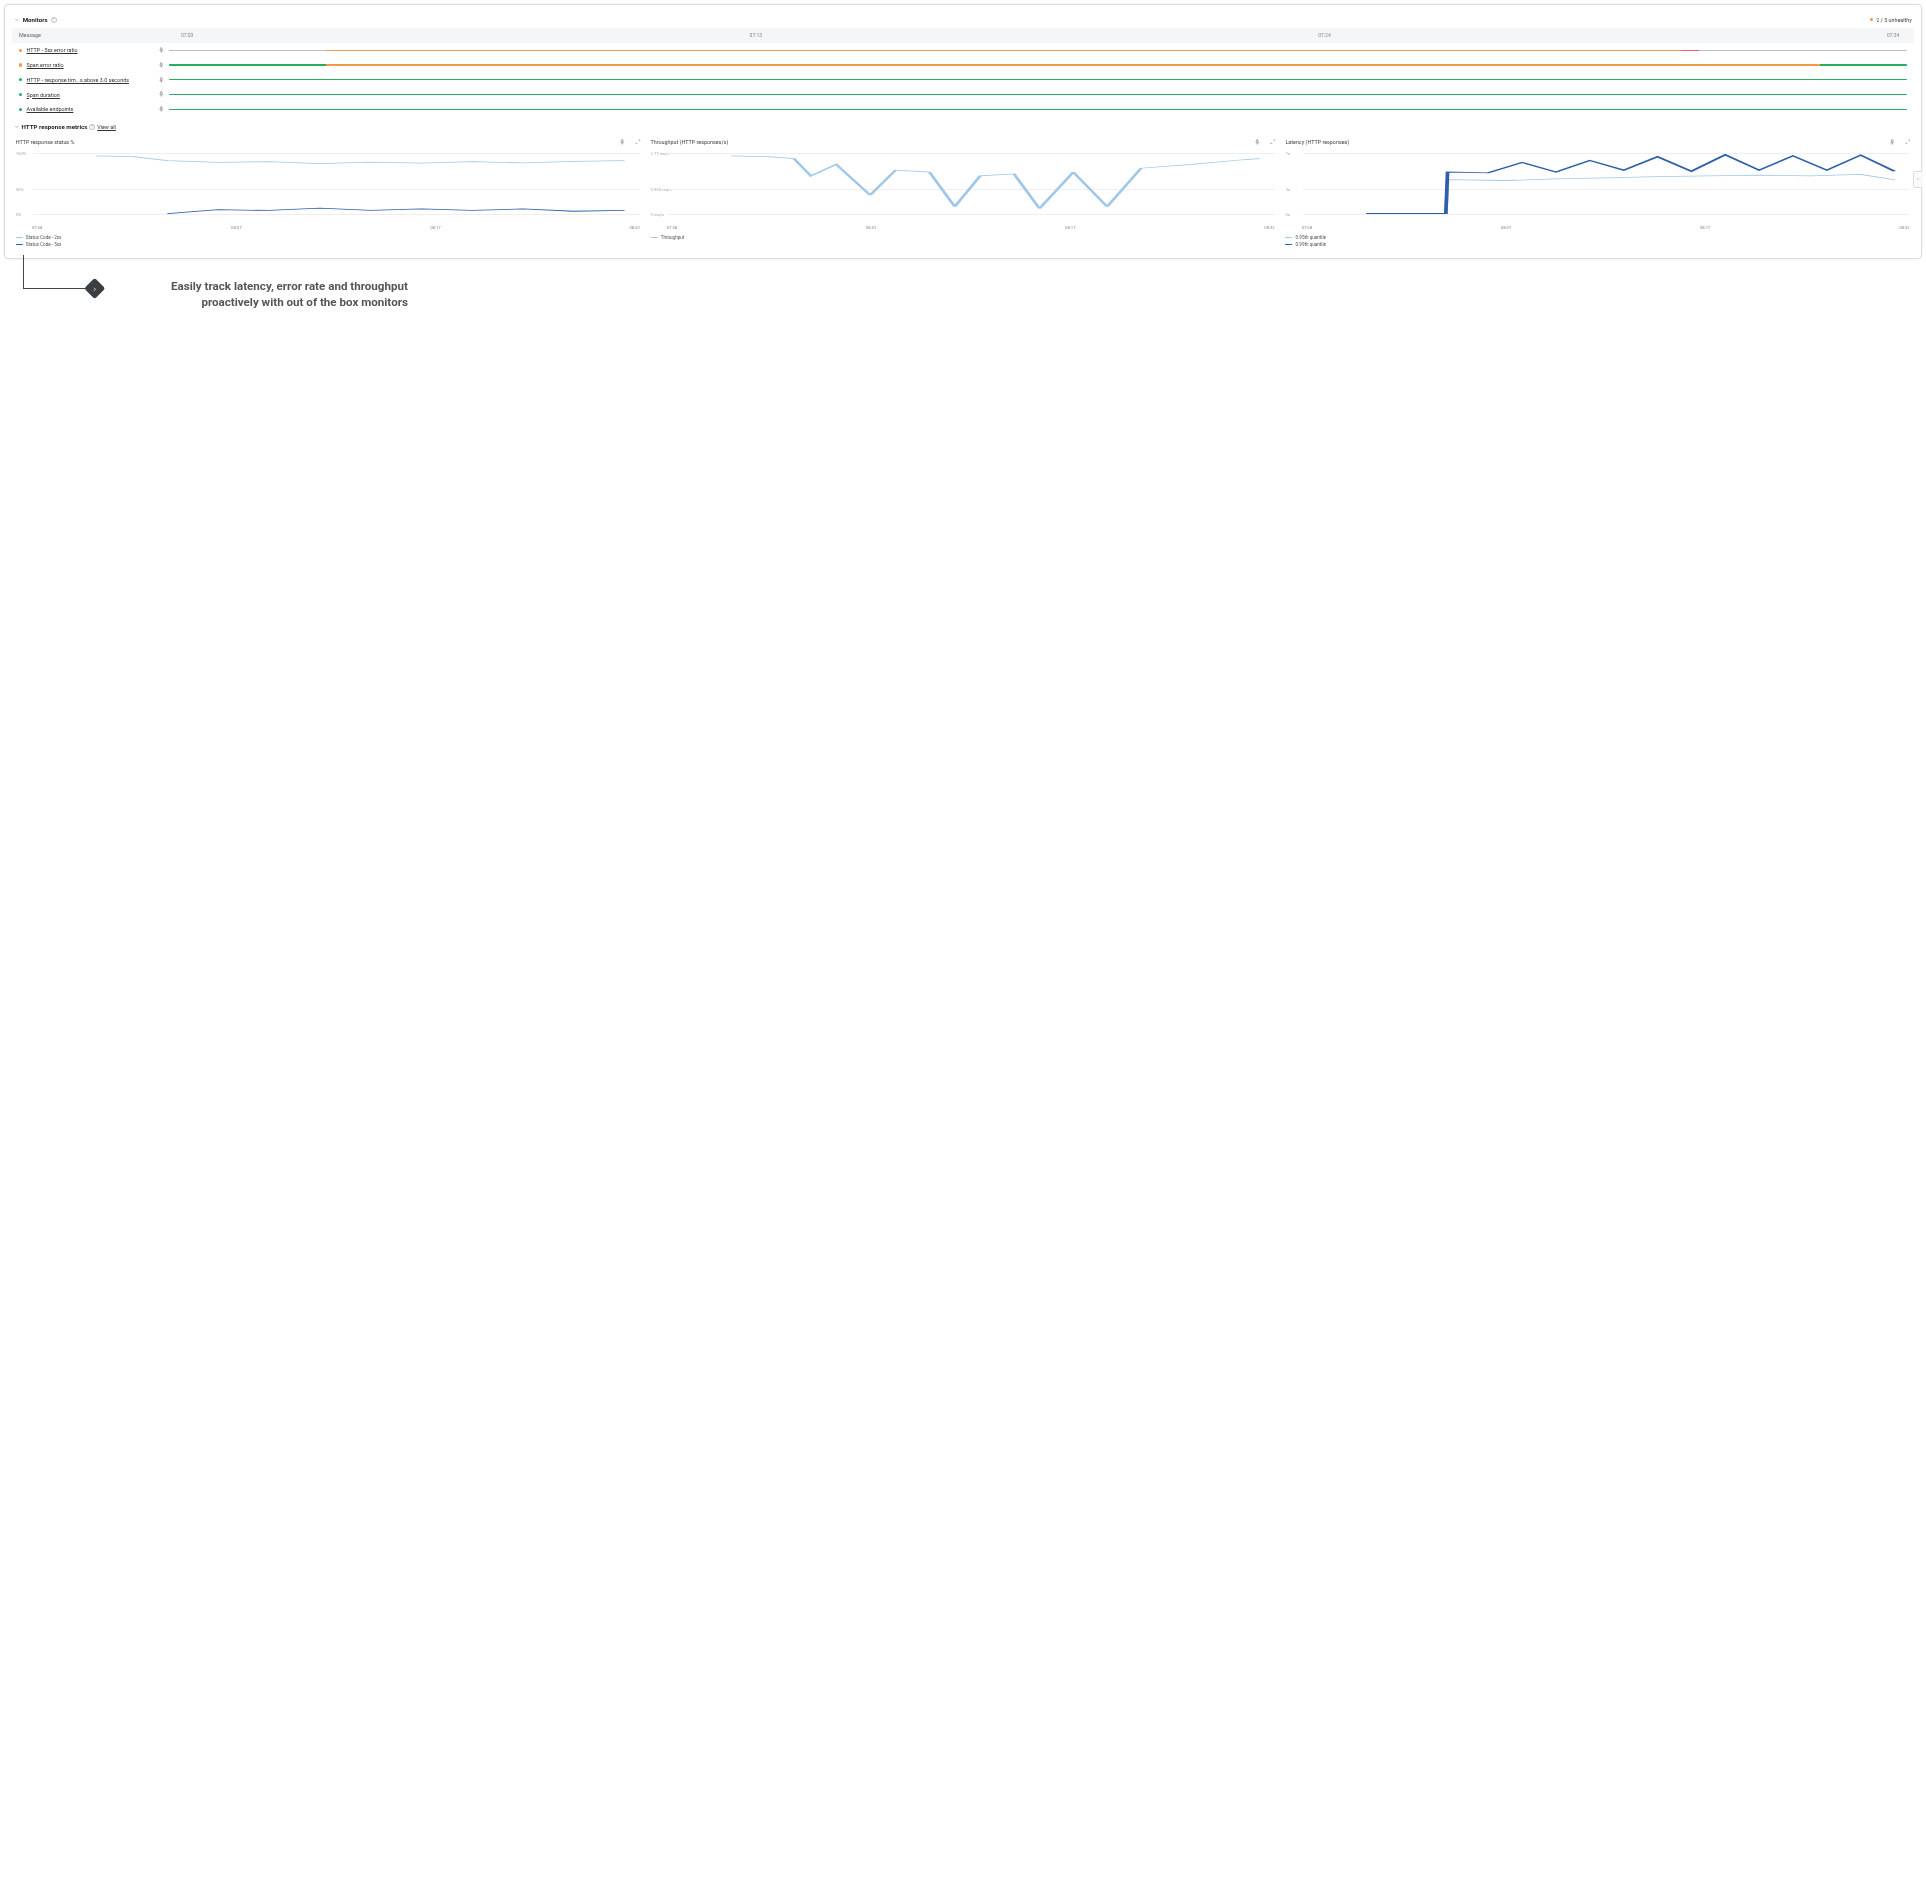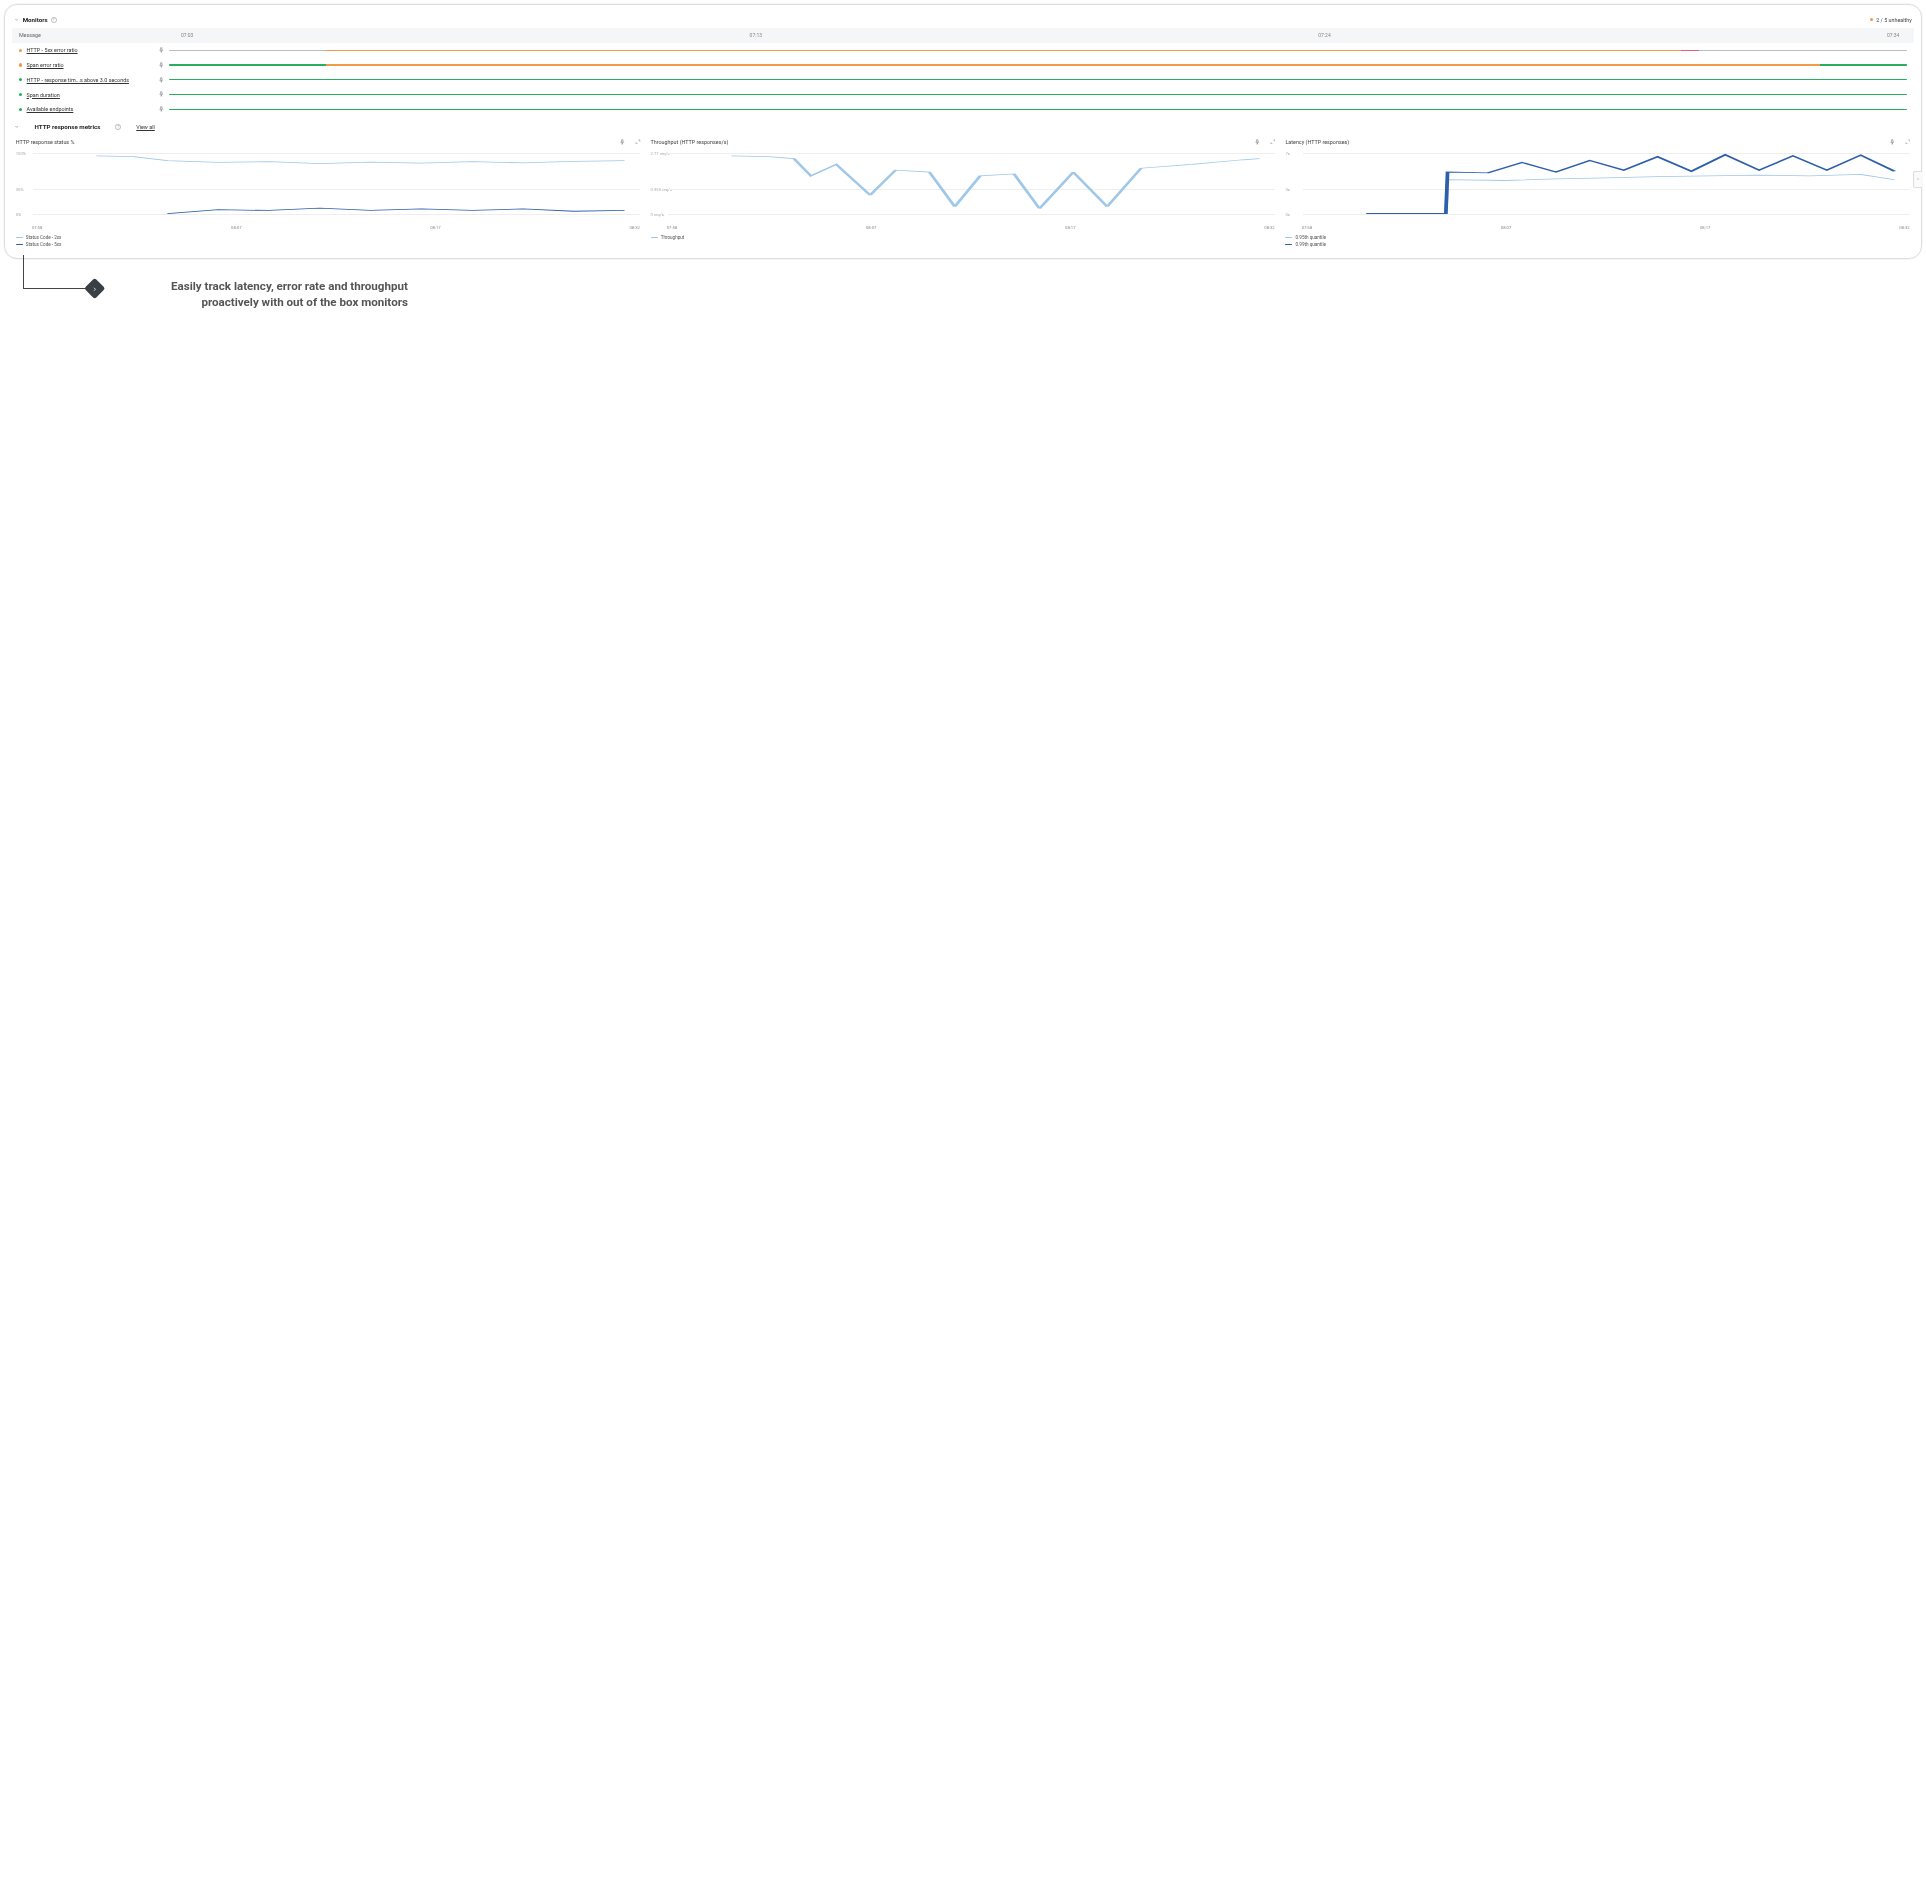--- a/index.html
+++ b/index.html
@@ -1,17 +1,17 @@
 <!DOCTYPE html>
 <html style="font-size:6.2px"><head>
 <meta charset="utf-8">
 <style>
   * { box-sizing: border-box; margin: 0; padding: 0; }
   body { font-family: -apple-system, BlinkMacSystemFont, "Segoe UI", Roboto, Helvetica, Arial, sans-serif; background: #fff; padding: 3.9px; color: #333; }
-  .frame { border: 0.8px solid #ddd; border-radius: 13px; padding: 7px 7px 3.9px 7px; box-shadow: 0 0 0 0.4px #eee; position: relative; }
+  .frame { border: 0.8px solid #ddd; border-radius: 4px; padding: 7px 7px 3.9px 7px; box-shadow: 0 0 0 0.4px #eee; position: relative; }
   .section-header { display: flex; align-items: center; gap: 3.1px; padding: 3.9px 2.3px; }
   .chev { width: 5.4px; height: 5.4px; display: inline-flex; align-items: center; justify-content: center; cursor: pointer; }
   .chev svg { width: 5.4px; height: 5.4px; stroke: #555; stroke-width: 2; fill: none; }
   .section-title { font-weight: 700; font-size: 6.2px; color: #222; }
   .help-icon { width: 5.8px; height: 5.8px; border: 0.5px solid #bbb; border-radius: 50%; display: inline-flex; align-items: center; justify-content: center; font-size: 3.9px; color: #aaa; }
   .status-badge { margin-left: auto; display: flex; align-items: center; gap: 3.1px; font-size: 5.4px; color: #444; }
   .dot { width: 3.1px; height: 3.1px; border-radius: 50%; display: inline-block; }
   .dot.orange { background: #f2994a; }
   .dot.green  { background: #27ae60; }
 
@@ -24,21 +24,21 @@
   .mt-name { text-decoration: underline; color: #333; cursor: pointer; }
   .pin { width: 7px; height: 7px; display: inline-flex; align-items: center; justify-content: center; cursor: pointer; margin-right: 4.6px; }
   .pin svg { width: 6.5px; height: 6.5px; stroke: #555; stroke-width: 1.6; fill: none; }
   .bar { flex: 1; height: 1.2px; border-radius: 0.8px; display: flex; overflow: hidden; }
   .seg { height: 100%; }
   .seg.gray   { background: #bdbdbd; }
   .seg.orange { background: #f2994a; }
   .seg.green  { background: #27ae60; }
   .seg.red    { background: #e85d75; }
 
-  .metrics-header { display: flex; align-items: center; gap: 15px; padding: 6.2px 2.3px 2.3px 2.3px; }
+  .metrics-header { display: flex; align-items: center; gap: 2px; padding: 6.2px 2.3px 2.3px 2.3px; }
   .view-all { text-decoration: underline; font-size: 5.4px; color: #333; cursor: pointer; }
 
   .charts { display: flex; gap: 5.4px; padding: 1.5px 1.5px 3.1px 1.5px; }
   .chart-card { flex: 1; background: #fff; padding: 2.3px 1.5px 1.5px 1.5px; position: relative; }
   .chart-head { display: flex; align-items: center; font-size: 5.4px; color: #444; padding: 1.5px 0.8px 3.9px 0.8px; }
   .chart-head-actions { margin-left: auto; display: flex; gap: 4.6px; }
   .expand-icon { width: 5.8px; height: 5.8px; display: inline-flex; cursor: pointer; }
   .expand-icon svg { width: 5.8px; height: 5.8px; stroke: #555; stroke-width: 1.8; fill: none; }
 
   .plot { position: relative; height: 73px; }

